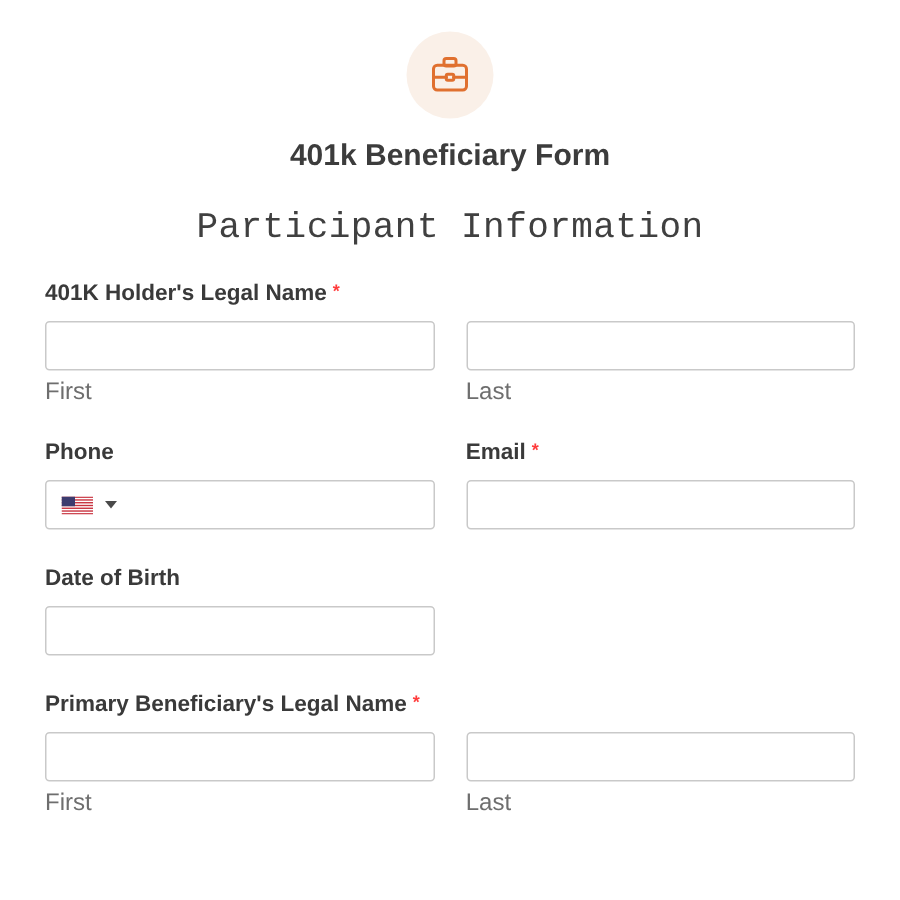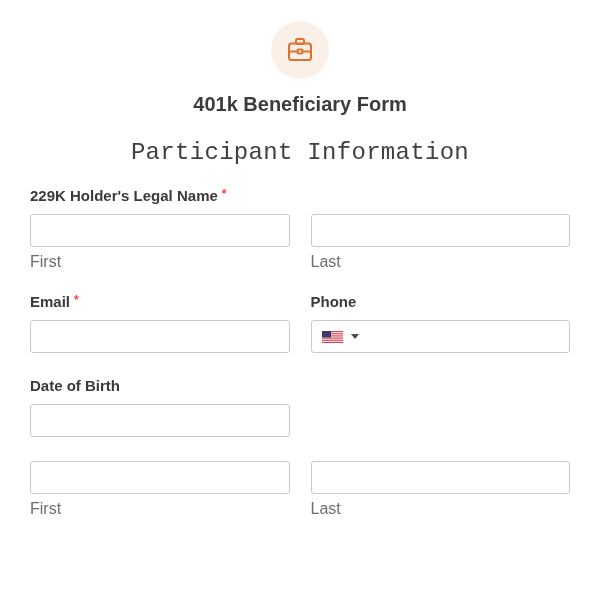--- a/index.html
+++ b/index.html
@@ -135,38 +135,34 @@
       <path d="M18.5 17.5 H27"></path>
       <rect x="13.5" y="15.5" width="5" height="4" rx="1"></rect>
     </svg>
   </div>
 
   <div class="form-title">401k Beneficiary Form</div>
 
   <h2 class="section-heading">Participant Information</h2>
 
   <div class="field">
-    <div class="field-label"><span>229K Holder's Legal Name</span><span class="req">*</span></div>
+    <div class="field-label"><span>401K Holder's Legal Name</span><span class="req">*</span></div>
     <div class="two-col">
       <div>
         <input class="text" type="text" value="" style="">
         <div class="sublabel">First</div>
       </div>
       <div>
         <input class="text" type="text" value="" style="">
         <div class="sublabel">Last</div>
       </div>
     </div>
   </div>
 
   <div class="two-col field spaced">
-    <div>
-      <div class="field-label"><span>Email</span><span class="req">*</span></div>
-      <input class="text" type="text" value="" style="">
-    </div>
     <div>
       <div class="field-label"><span>Phone</span></div>
       <div class="phone-box">
         <div class="country-btn">
           <svg width="21" height="12" viewBox="0 0 21 12">
             <rect width="21" height="12" fill="#ffffff"></rect>
             <g fill="#c8313e">
               <rect y="0" width="21" height="0.92"></rect>
               <rect y="1.85" width="21" height="0.92"></rect>
               <rect y="3.69" width="21" height="0.92"></rect>
@@ -175,32 +171,37 @@
               <rect y="9.23" width="21" height="0.92"></rect>
               <rect y="11.08" width="21" height="0.92"></rect>
             </g>
             <rect width="9" height="6.5" fill="#3c3b6e"></rect>
           </svg>
           <span class="caret"></span>
         </div>
         <input type="text" value="" style="">
       </div>
     </div>
+    <div>
+      <div class="field-label"><span>Email</span><span class="req">*</span></div>
+      <input class="text" type="text" value="" style="">
+    </div>
   </div>
 
   <div class="field spaced">
     <div class="field-label"><span>Date of Birth</span></div>
     <div class="two-col">
       <input class="text" type="text" value="" style="">
       <div></div>
     </div>
   </div>
 
 
   <div class="field spaced">
+    <div class="field-label"><span>Primary Beneficiary's Legal Name</span><span class="req">*</span></div>
     <div class="two-col">
       <div>
         <input class="text" type="text" value="" style="">
         <div class="sublabel">First</div>
       </div>
       <div>
         <input class="text" type="text" value="" style="">
         <div class="sublabel">Last</div>
       </div>
     </div>

